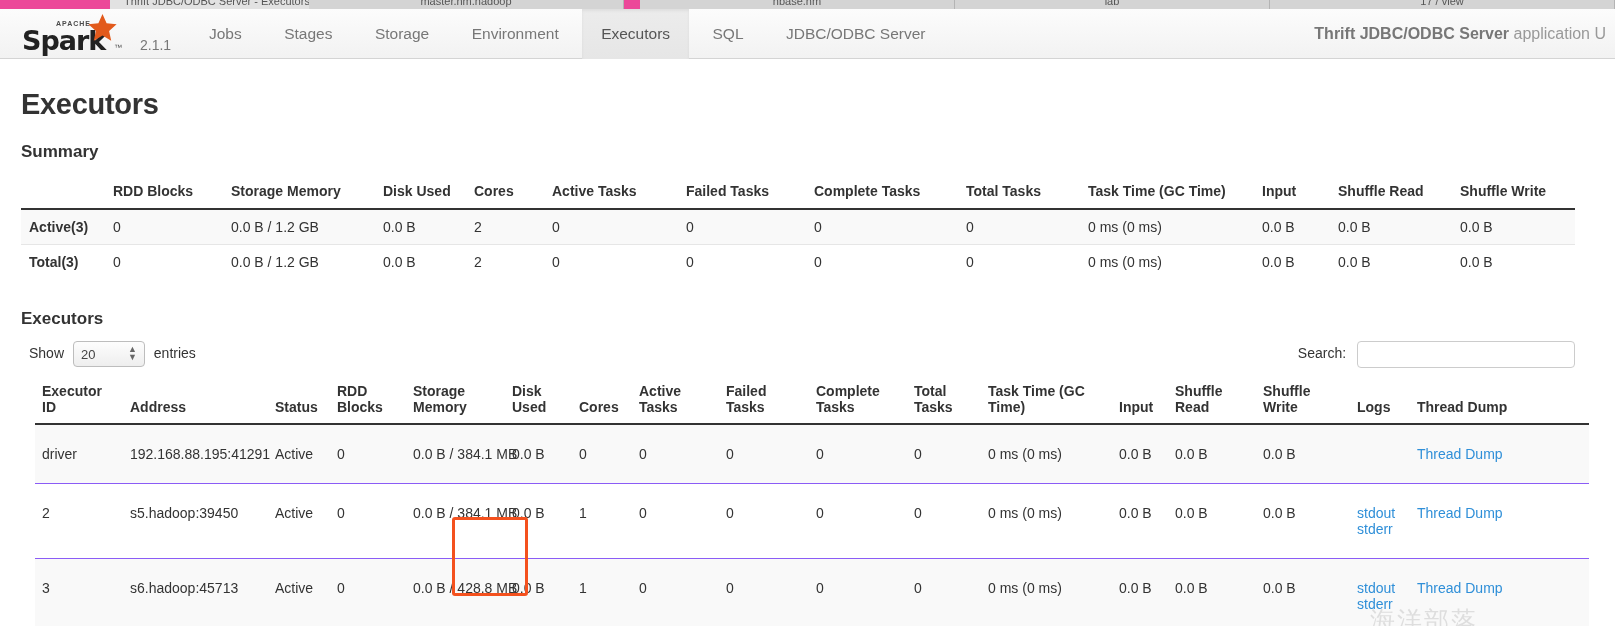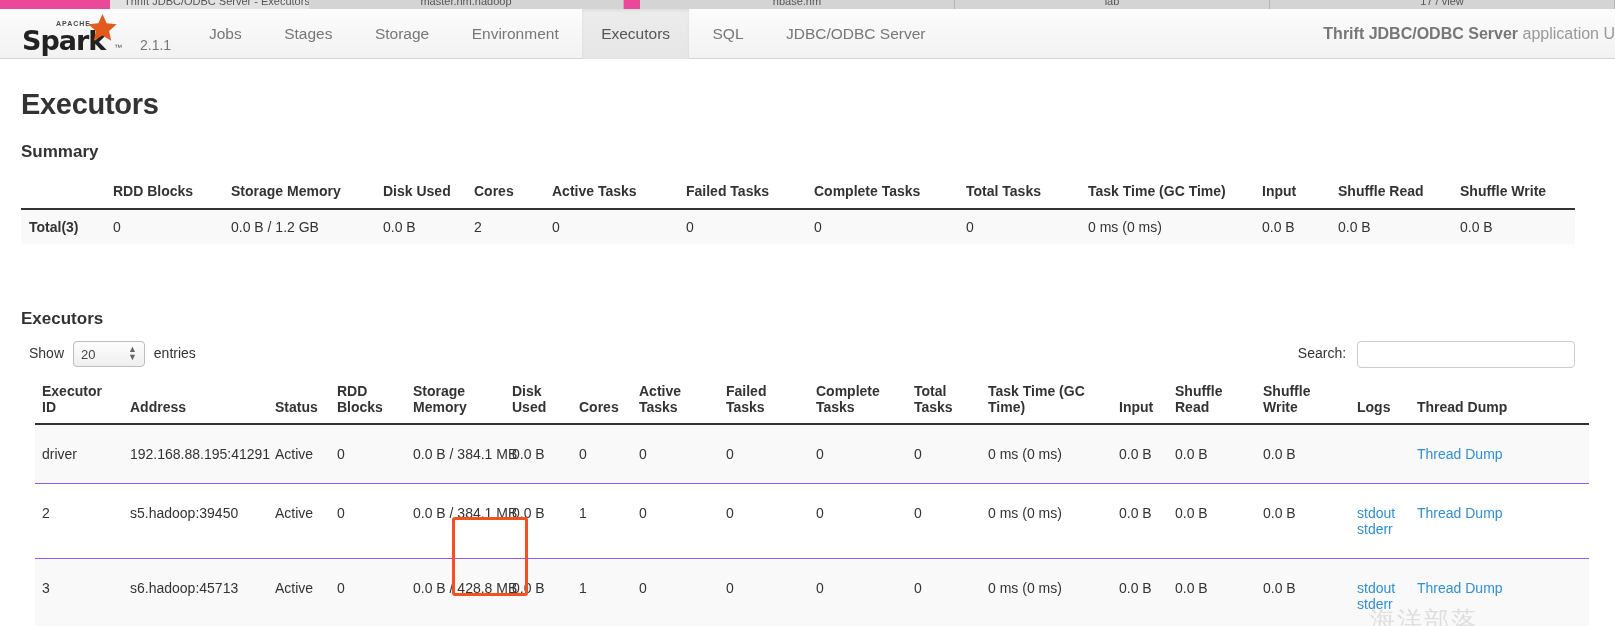--- a/index.html
+++ b/index.html
@@ -90,21 +90,21 @@
     background: linear-gradient(to bottom, #ececec 0%, #e6e6e6 100%);
     color: #555555;
     box-shadow: inset 0 2px 3px rgba(0,0,0,0.06);
   }
   .app-title {
     position: absolute; right: 0; top: 0;
     height: 50px; line-height: 50px;
     font-size: 16px;
     color: #999999;
     white-space: nowrap;
-    padding-right: 0;
+    padding-right: 9px;
   }
   .app-title b { color: #777777; font-weight: bold; }
 
   
   .content { position: absolute; top: 59px; left: 0; width: 1615px; }
 
   h1.page-title {
     margin: 0; position: absolute; left: 21px; top: 29px;
     font-size: 29px; font-weight: bold; color: #333;
     letter-spacing: -0.3px;
@@ -295,20 +295,35 @@
         <th style="width:128px;">Failed Tasks</th>
         <th style="width:152px;">Complete Tasks</th>
         <th style="width:122px;">Total Tasks</th>
         <th style="width:174px;">Task Time (GC Time)</th>
         <th style="width:76px;">Input</th>
         <th style="width:122px;">Shuffle Read</th>
         <th>Shuffle Write</th>
       </tr>
     </thead>
     <tbody>
+      <tr>
+        <td class="rowlabel">Active(3)</td>
+        <td>0</td>
+        <td>0.0 B / 1.2 GB</td>
+        <td>0.0 B</td>
+        <td>2</td>
+        <td>0</td>
+        <td>0</td>
+        <td>0</td>
+        <td>0</td>
+        <td>0 ms (0 ms)</td>
+        <td>0.0 B</td>
+        <td>0.0 B</td>
+        <td>0.0 B</td>
+      </tr>
       <tr>
         <td class="rowlabel">Total(3)</td>
         <td>0</td>
         <td>0.0 B / 1.2 GB</td>
         <td>0.0 B</td>
         <td>2</td>
         <td>0</td>
         <td>0</td>
         <td>0</td>
         <td>0</td>

